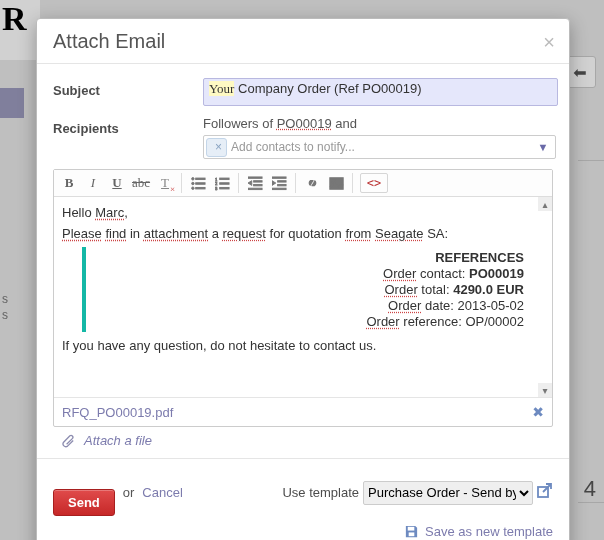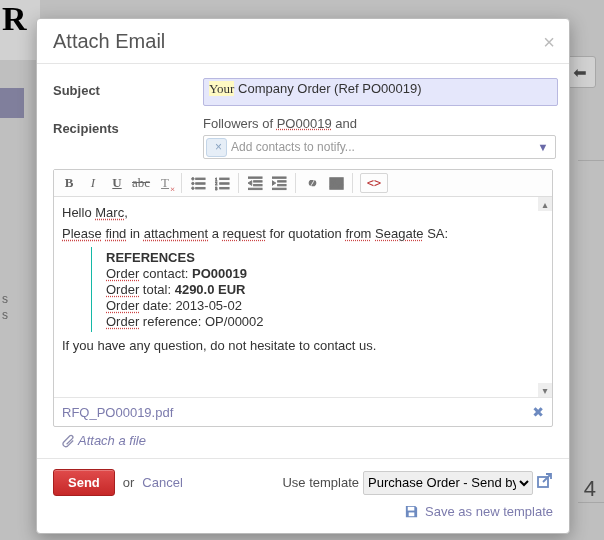--- a/index.html
+++ b/index.html
@@ -41,34 +41,34 @@
   .tb-btn.under{text-decoration:underline;}
   .tb-btn svg{width:15px;height:15px;stroke:#777;fill:#777;}
   .code-btn{border:1px solid #d6d6d6;border-radius:2px;padding:0 4px;height:18px;color:#b33;font-family:monospace;font-size:12px;}
   .editor-body{position:relative;height:200px;}
   .editor-body::-webkit-scrollbar{display:none;}
   .editor-content{position:absolute;inset:0;padding:8px 14px 8px 8px;color:#333;font-size:13px;overflow:hidden;border-right:14px solid transparent;}
   .scroll-up{position:absolute;right:0;top:0;width:14px;height:14px;background:#eee;display:flex;align-items:center;justify-content:center;color:#777;font-size:10px;}
   .scroll-dn{position:absolute;right:0;bottom:0;width:14px;height:14px;background:#eee;display:flex;align-items:center;justify-content:center;color:#777;font-size:10px;}
   .editor-content p{margin:0 0 6px 0;}
   .dot{text-decoration:underline;text-decoration-style:dotted;text-decoration-color:#c44;text-underline-offset:2px;}
-  .quote{border-left:1px solid #14b8a6;margin:6px 0 6px 29px;padding:2px 0 2px 14px;}
+  .quote{border-left:4px solid #14b8a6;margin:6px 0 6px 20px;padding:2px 0 2px 14px;text-align:right;}
   .quote .line{margin:1px 0;}
   .b{font-weight:bold;}
   
   .attach-row{display:flex;align-items:center;justify-content:space-between;padding:6px 8px;border-top:1px solid #e5e5e5;}
   .attach-link{color:#7c7bad;cursor:pointer;font-size:13px;}
   .remove-att{color:#6d8ac0;font-size:14px;cursor:pointer;}
-  .attach-file-row{display:flex;align-items:center;gap:2px;padding:6px 8px;color:#7c7bad;font-style:italic;cursor:pointer;}
+  .attach-file-row{display:flex;align-items:center;gap:8px;padding:6px 8px;color:#7c7bad;font-style:italic;cursor:pointer;}
   .clip-icon{width:15px;height:15px;}
   
   .modal-footer{border-top:1px solid #e5e5e5;padding:10px 16px 14px 16px;}
   .footer-top{display:flex;align-items:center;justify-content:space-between;}
   .left-actions{display:flex;align-items:center;}
-  .btn-send{background:linear-gradient(#e04b4b,#c62828);border:1px solid #a71f1f;color:#fff;font-weight:bold;font-size:13px;padding:5px 14px;border-radius:3px;cursor:pointer;box-shadow:inset 0 1px 0 rgba(255,255,255,.25);}
+  .btn-send{background:linear-gradient(#e04b4b,#c62828);border:1px solid #a71f1f;color:#fff;font-weight:bold;font-size:13px;padding:5px 14px;border-radius:3px;cursor:pointer;box-shadow:inset 0 1px 0 rgba(255,255,255,.25);margin-top:20px;}
   .or{margin:0 8px;color:#555;}
   .cancel-link{color:#7c7bad;cursor:pointer;}
   .right-actions{display:flex;align-items:center;gap:4px;color:#4c4c4c;}
   .template-select{border:1px solid #ccc;border-radius:2px;height:24px;font-size:13px;max-width:170px;}
   .ext-icon{color:#6d8ac0;font-size:16px;cursor:pointer;}
   .save-row{display:flex;justify-content:flex-end;align-items:center;gap:6px;margin-top:8px;color:#7c7bad;cursor:pointer;}
   .save-row .disk{width:15px;height:15px;}
 </style>
 </head>
 <body>

